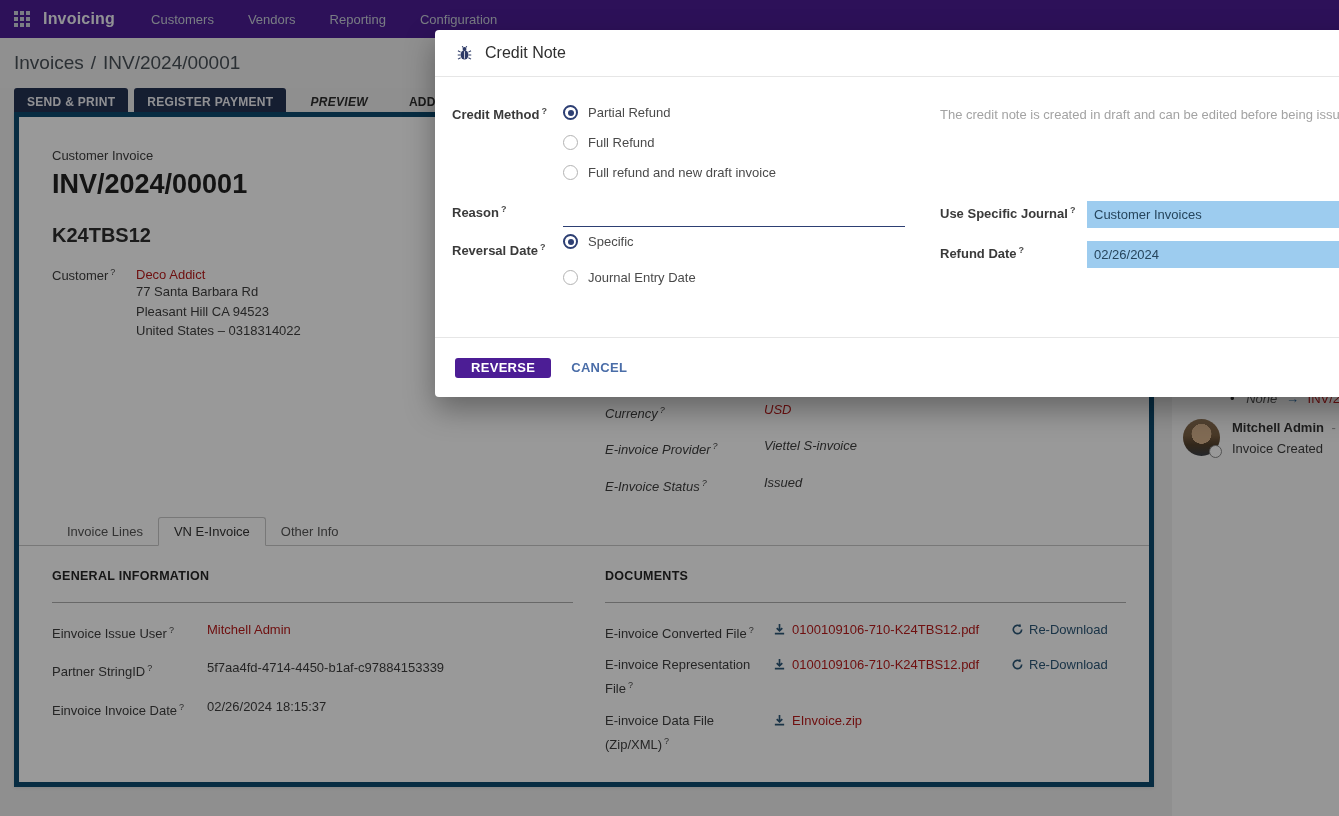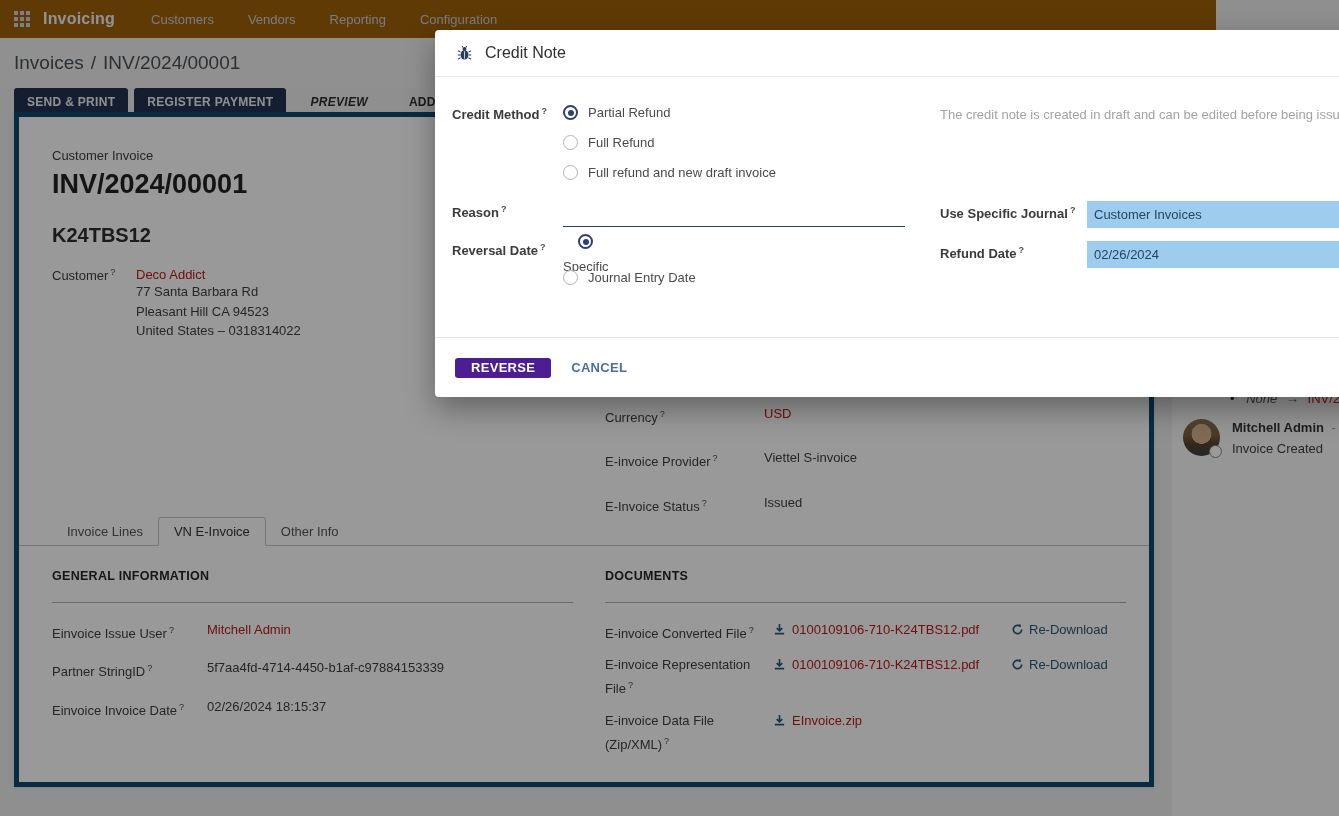--- a/index.html
+++ b/index.html
@@ -1,19 +1,19 @@
 <!DOCTYPE html>
 <html><head>
 <meta charset="utf-8">
 <style>
   * { margin:0; padding:0; box-sizing:border-box; }
   html,body { width:1339px; height:816px; overflow:hidden; font-family:"Liberation Sans",sans-serif; background:#eeeeee; }
 
   
-  .navbar { position:absolute; left:0; top:0; width:1216px; height:38px; background:#a16207; display:flex; align-items:center; padding:8px 14px; z-index:5; }
+  .navbar { position:absolute; left:0; top:0; width:1339px; height:38px; background:#4c1d95; display:flex; align-items:center; padding:8px 14px; z-index:5; }
   .apps-grid { width:17px; height:17px; display:grid; grid-template-columns:repeat(3,4px); grid-template-rows:repeat(3,4px); gap:2px; }
   .apps-grid span { background:#cdd2dd; }
   .brand { color:#f2f4f8; font-size:16px; font-weight:600; margin-left:12px; letter-spacing:.2px; }
   .nav-menu { display:flex; margin-left:36px; gap:34px; }
   .nav-menu .item { color:#c9cfdb; font-size:13px; cursor:pointer; }
 
   
   .crumbbar { position:absolute; left:0; top:38px; width:1339px; height:50px; background:#f0f0f0; display:flex; align-items:center; padding:0 14px; }
   .crumbbar .crumb { font-size:19px; color:#495057; }
   .crumbbar .sep { margin:0 7px; color:#495057; font-size:19px; }
@@ -27,21 +27,21 @@
   .sheet { position:absolute; left:14px; top:112px; width:1140px; height:675px; background:#ffffff; border:5px solid #0c4a6e; box-shadow:0 1px 3px rgba(0,0,0,.08); }
   .inv-type { position:absolute; left:33px; top:31px; font-size:13px; color:#3f3f3f; }
   .inv-number { position:absolute; left:33px; top:52px; font-size:27px; font-weight:600; color:#222222; }
   .inv-ref { position:absolute; left:33px; top:107px; font-size:20px; font-weight:600; color:#2e2e2e; }
   .customer-block { position:absolute; left:33px; top:150px; display:grid; grid-template-columns:84px auto; font-size:13px; color:#3f3f3f; }
   .addr { line-height:19.5px; }
   .link { color:#b91c1c; text-decoration:none; cursor:pointer; }
   sup.help { font-size:9px; color:#4a4a4a; margin-left:2px; vertical-align:super; }
 
   .right-fields { position:absolute; left:586px; top:283px; font-size:13px; color:#3f3f3f; }
-  .rf-row { display:grid; grid-template-columns:145px auto; column-gap:14px; margin-bottom:12px; line-height:28px; }
+  .rf-row { display:grid; grid-template-columns:145px auto; column-gap:14px; margin-bottom:12px; line-height:20px;font-style:italic; }
 
   
   .tabs { position:absolute; left:0; top:389px; width:100%; height:30px; padding-left:33px; border-bottom:1px solid #c9c9c9; display:flex; align-items:flex-end;margin-top:10px; }
   .tab { font-size:13px; color:#555; padding:6px 15px; cursor:pointer; }
   .tab.active { background:#fff; color:#333; border:1px solid #c9c9c9; border-bottom:1px solid #fff; border-radius:3px 3px 0 0; margin-bottom:-1px; }
 
   
   .section { position:absolute; width:521px; }
   .section-gi { left:33px; top:452px; }
   .section-doc { left:586px; top:452px; }
@@ -274,21 +274,21 @@
   </div>
 
   <div class="m-label" style="left:17px; top:174px;">
     <span>Reason</span><sup class="help">?</sup>
   </div>
   <input class="reason-input" style="">
 
   <div class="m-label" style="left:17px; top:212px;">
     <span>Reversal Date</span><sup class="help">?</sup>
   </div>
-  <div class="radio-row" style="left:128px; top:204px;flex-direction:column;">
+  <div class="radio-row" style="left:128px; top:204px;">
     <span class="radio sel"></span>
     <span>Specific</span>
   </div>
   <div class="radio-row" style="left:128px; top:240px;">
     <span class="radio"></span>
     <span>Journal Entry Date</span>
   </div>
 
   <div class="helper">The credit note is created in draft and can be edited before being issued.</div>
   <div class="m-label" style="left:505px; top:175px;">

